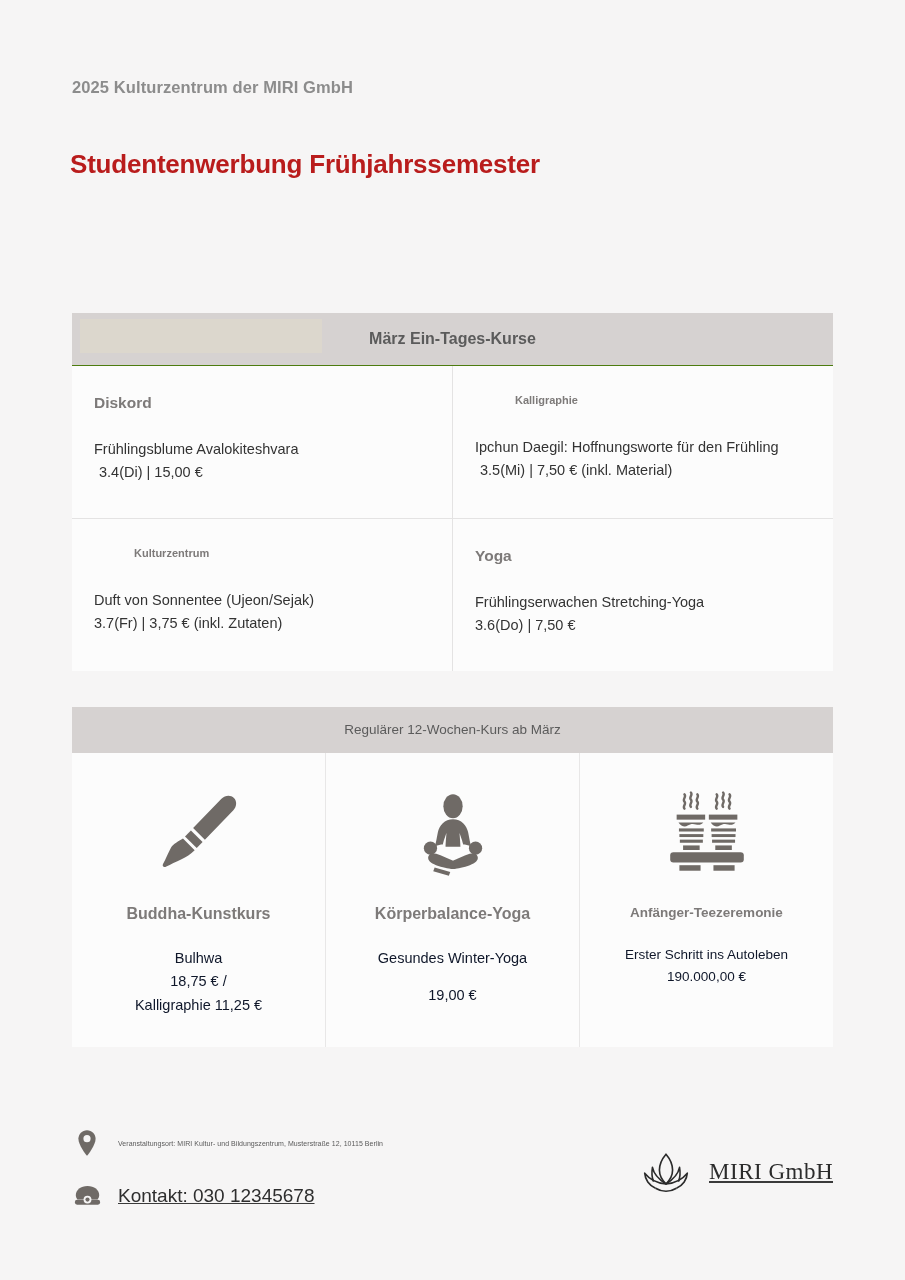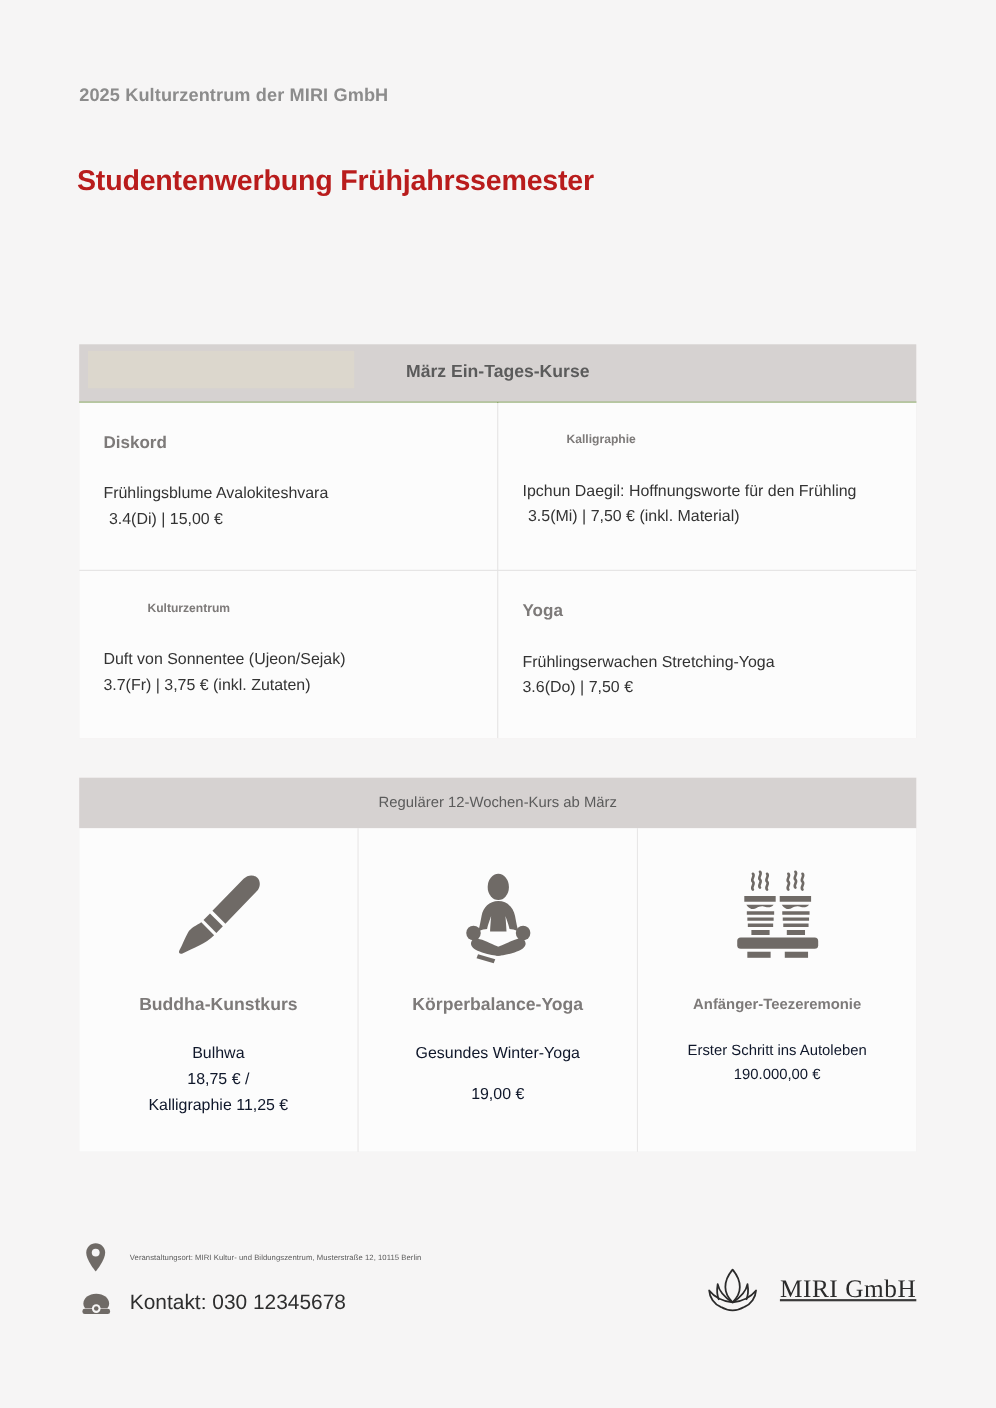--- a/index.html
+++ b/index.html
@@ -179,24 +179,25 @@
     gap: 16px;
     height: 42px;
   }
   .venue-text {
     font-size: 7px;
     color: #5a5a5a;
     letter-spacing: 0.05px;
   }
   .contact-row {
     display: flex;
-    align-items: flex-start;
+    align-items: center;
     gap: 16px;
     height: 44px;
     margin-top: 10px;
+    text-decoration: underline;
   }
   .contact-text {
     font-size: 19px;
     color: #2e2e2e;
   }
   .pin-icon, .phone-icon {
     width: 30px;
     display: flex;
     justify-content: center;
     align-items: center;

